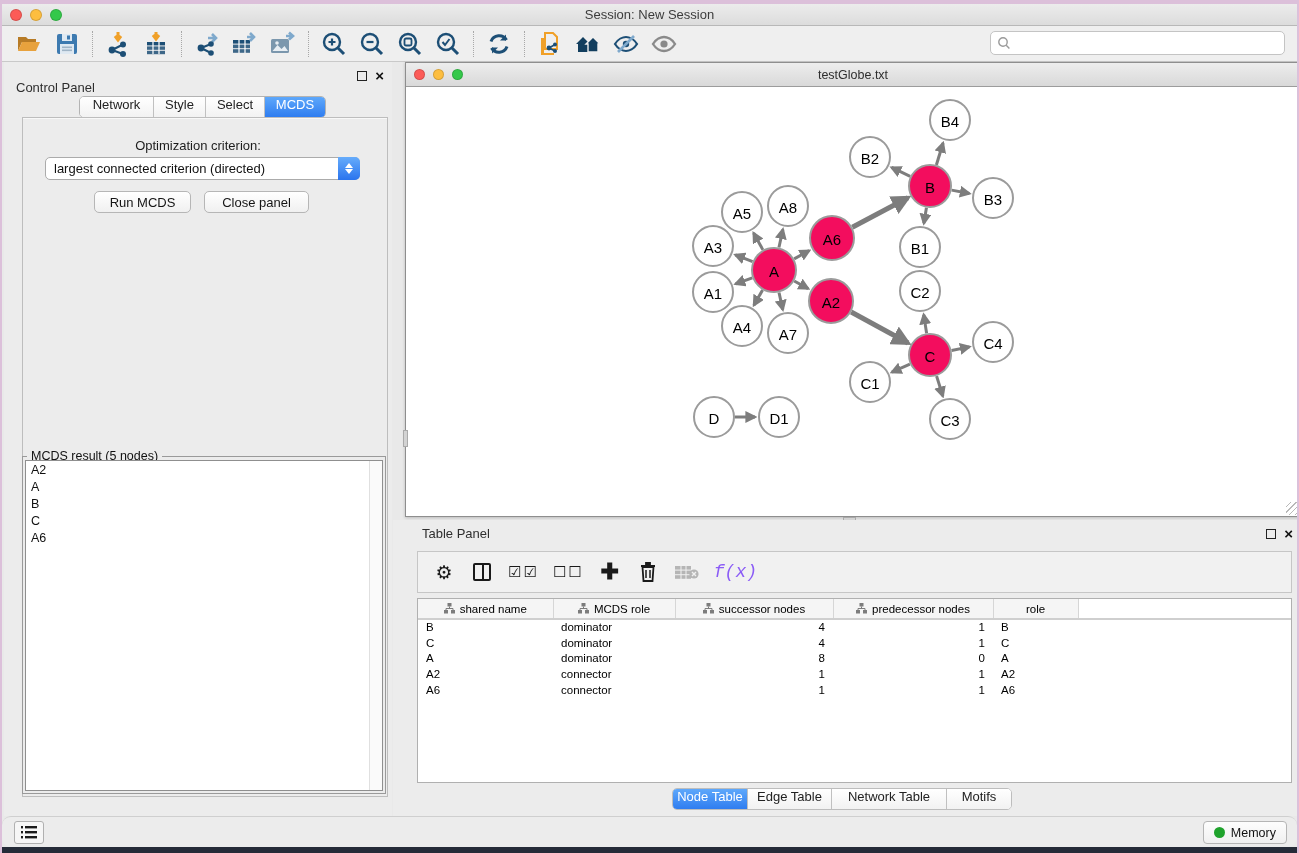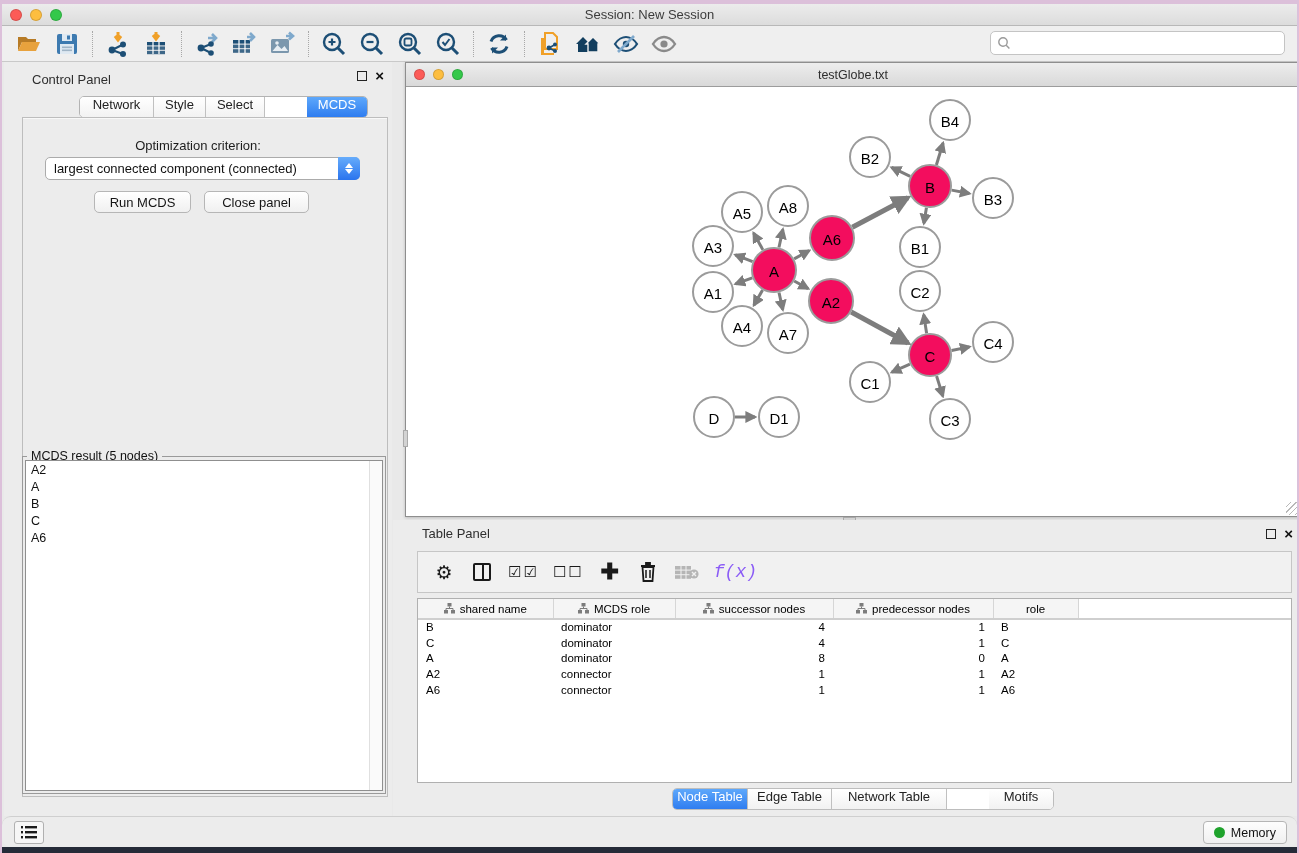--- a/index.html
+++ b/index.html
@@ -30,21 +30,21 @@
   
   .control-panel { left:2px; top:62px; width:388px; height:754px; background:#ececec; }
   .panel-title { font-size:13px; color:#2e2e2e; }
   .panel-ctrls { position:absolute; top:9px; right:8px; display:flex; gap:8px; align-items:center; }
   .float-ic { width:10px; height:10px; border:1.5px solid #222; }
   .close-ic { font-size:15px; font-weight:bold; color:#111; line-height:10px; }
   .cp-tabs { position:absolute; left:75px; top:34px; height:22px; display:flex;
     border:1px solid #b3b3b3; border-radius:5px; overflow:hidden; background:#fff; }
   .seg { height:100%; display:flex; align-items:flex-start; justify-content:center;
     font-size:13px; color:#222; background:linear-gradient(#ffffff,#f2f2f2); border-right:1px solid #c0c0c0; }
-  .seg:last-child { border-right:none;margin-left:42px; }
+  .seg:last-child { border-right:none; }
   .seg.active { background:linear-gradient(#5ea8fb,#2f7df0); color:#fff; }
   .cp-box { position:absolute; left:18px; top:55px; width:366px; height:680px;
     border:1px solid #bdbdbd; background:#ececec; box-shadow:inset 0 1px 0 #f8f8f8; }
   .opt-label { position:absolute; left:0; width:100%; top:76px; text-align:center; font-size:13px; color:#1c1c1c; }
   .cp-select { position:absolute; left:41px; top:95px; width:315px; height:23px; background:#fff;
     border:1px solid #ababab; border-radius:5px; display:flex; align-items:center; }
   .cp-select .val { flex:1; font-size:13px; color:#111; padding-left:8px; white-space:nowrap; }
   .cp-select .cap { width:22px; height:23px; margin:-1px -1px -1px 0; border-radius:0 5px 5px 0;
     background:linear-gradient(#66acfb,#2a74ee); display:flex; flex-direction:column;
     align-items:center; justify-content:center; gap:1px; }
@@ -268,21 +268,21 @@
     <div class="searchbox">
       <svg width="14" height="14" viewBox="0 0 14 14">
         <circle cx="6" cy="6" r="4.2" stroke="#9a9a9a" stroke-width="1.4" fill="none"></circle>
         <path d="M9.2 9.2l3.2 3.2" stroke="#9a9a9a" stroke-width="1.4"></path>
       </svg>
       <input type="text" value="" style="">
     </div>
   </div>
 
   <div class="abs control-panel">
-    <span class="panel-title abs" style="left:12px; top:10px;margin-left:16px;">Control Panel</span>
+    <span class="panel-title abs" style="left:12px; top:18px;">Control Panel</span>
     <div class="panel-ctrls">
       <span class="float-ic"></span>
       <span class="close-ic">×</span>
     </div>
     <div class="cp-tabs">
       <div class="seg" style="width:74px">
           <span>Network</span>
         </div>
       <div class="seg" style="width:52px">
           <span>Style</span>
@@ -290,21 +290,21 @@
       <div class="seg" style="width:59px">
           <span>Select</span>
         </div>
       <div class="seg active" style="width:60px">
           <span>MCDS</span>
         </div>
     </div>
     <div class="cp-box"></div>
     <div class="opt-label">Optimization criterion:</div>
     <div class="cp-select">
-      <span class="val">largest connected component (connected)</span>
+      <span class="val">largest connected criterion (directed)</span>
       <span class="cap">
         <span class="chev up"></span>
           <span class="chev down"></span>
       </span>
     </div>
     <div class="cp-btn" style="left:90px; width:97px;">
       <span>Run MCDS</span>
     </div>
     <div class="cp-btn" style="left:200px; width:105px;">
       <span>Close panel</span>

